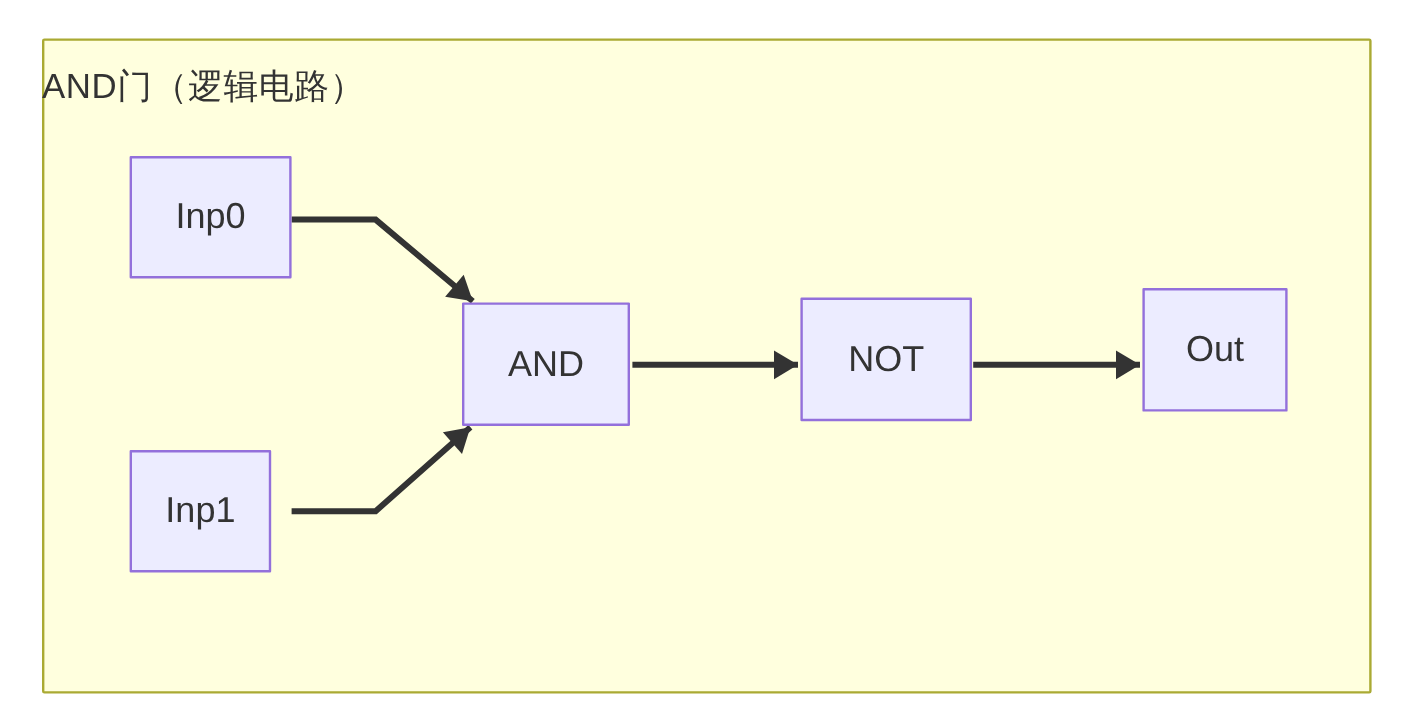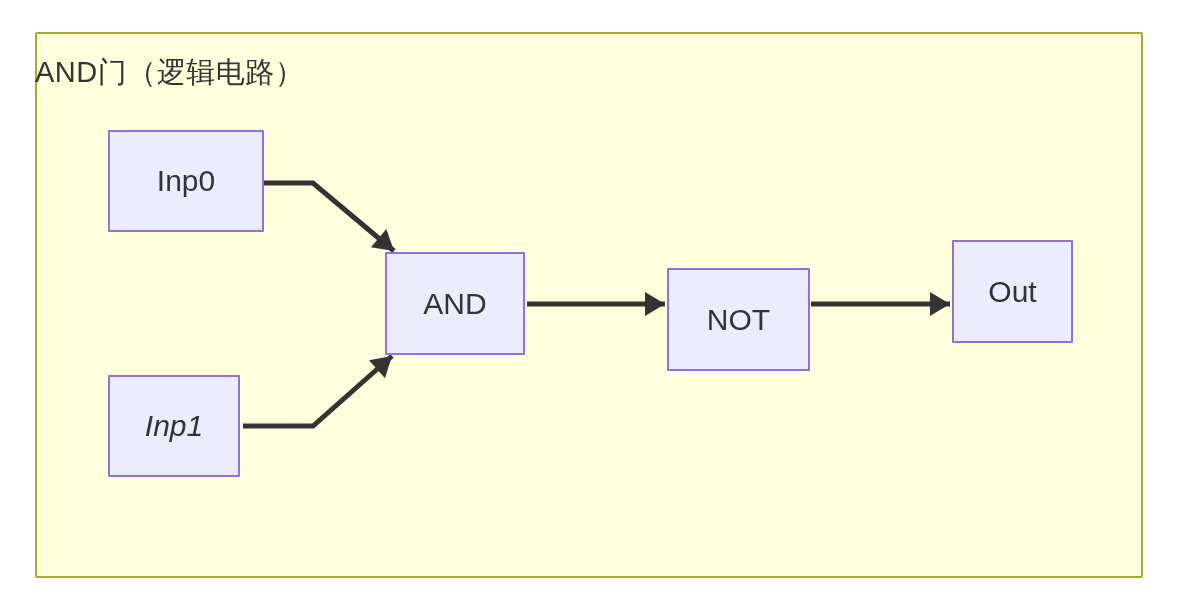--- a/index.html
+++ b/index.html
@@ -49,24 +49,24 @@
     box-sizing: border-box;
     border: 2px solid #9370db;
     border-radius: 1px;
     background: #ececff;
     display: flex;
     align-items: center;
     justify-content: center;
     font-size: 30px;
     color: #333333;
   }
-  .node-inp0 { left: 108px; top: 130px; width: 156px; height: 102px; }
-  .node-inp1 { left: 108px; top: 375px; width: 132px; height: 102px; font-style: italic; }
+  .node-inp0 { left: 108px; top: 130px; width: 135px; height: 102px; }
+  .node-inp1 { left: 108px; top: 375px; width: 118px; height: 102px; }
   .node-and  { left: 385px; top: 252px; width: 140px; height: 103px; text-align: center; }
-  .node-not  { left: 667px; top: 268px; width: 143px; height: 103px; }
+  .node-not  { left: 667px; top: 248px; width: 143px; height: 103px; }
   .node-out  { left: 952px; top: 240px; width: 121px; height: 103px; }
   .edge {
     stroke: #333333;
     stroke-width: 5;
     fill: none;
     stroke-linejoin: miter;
   }
 </style>
 </head>
 <body>

